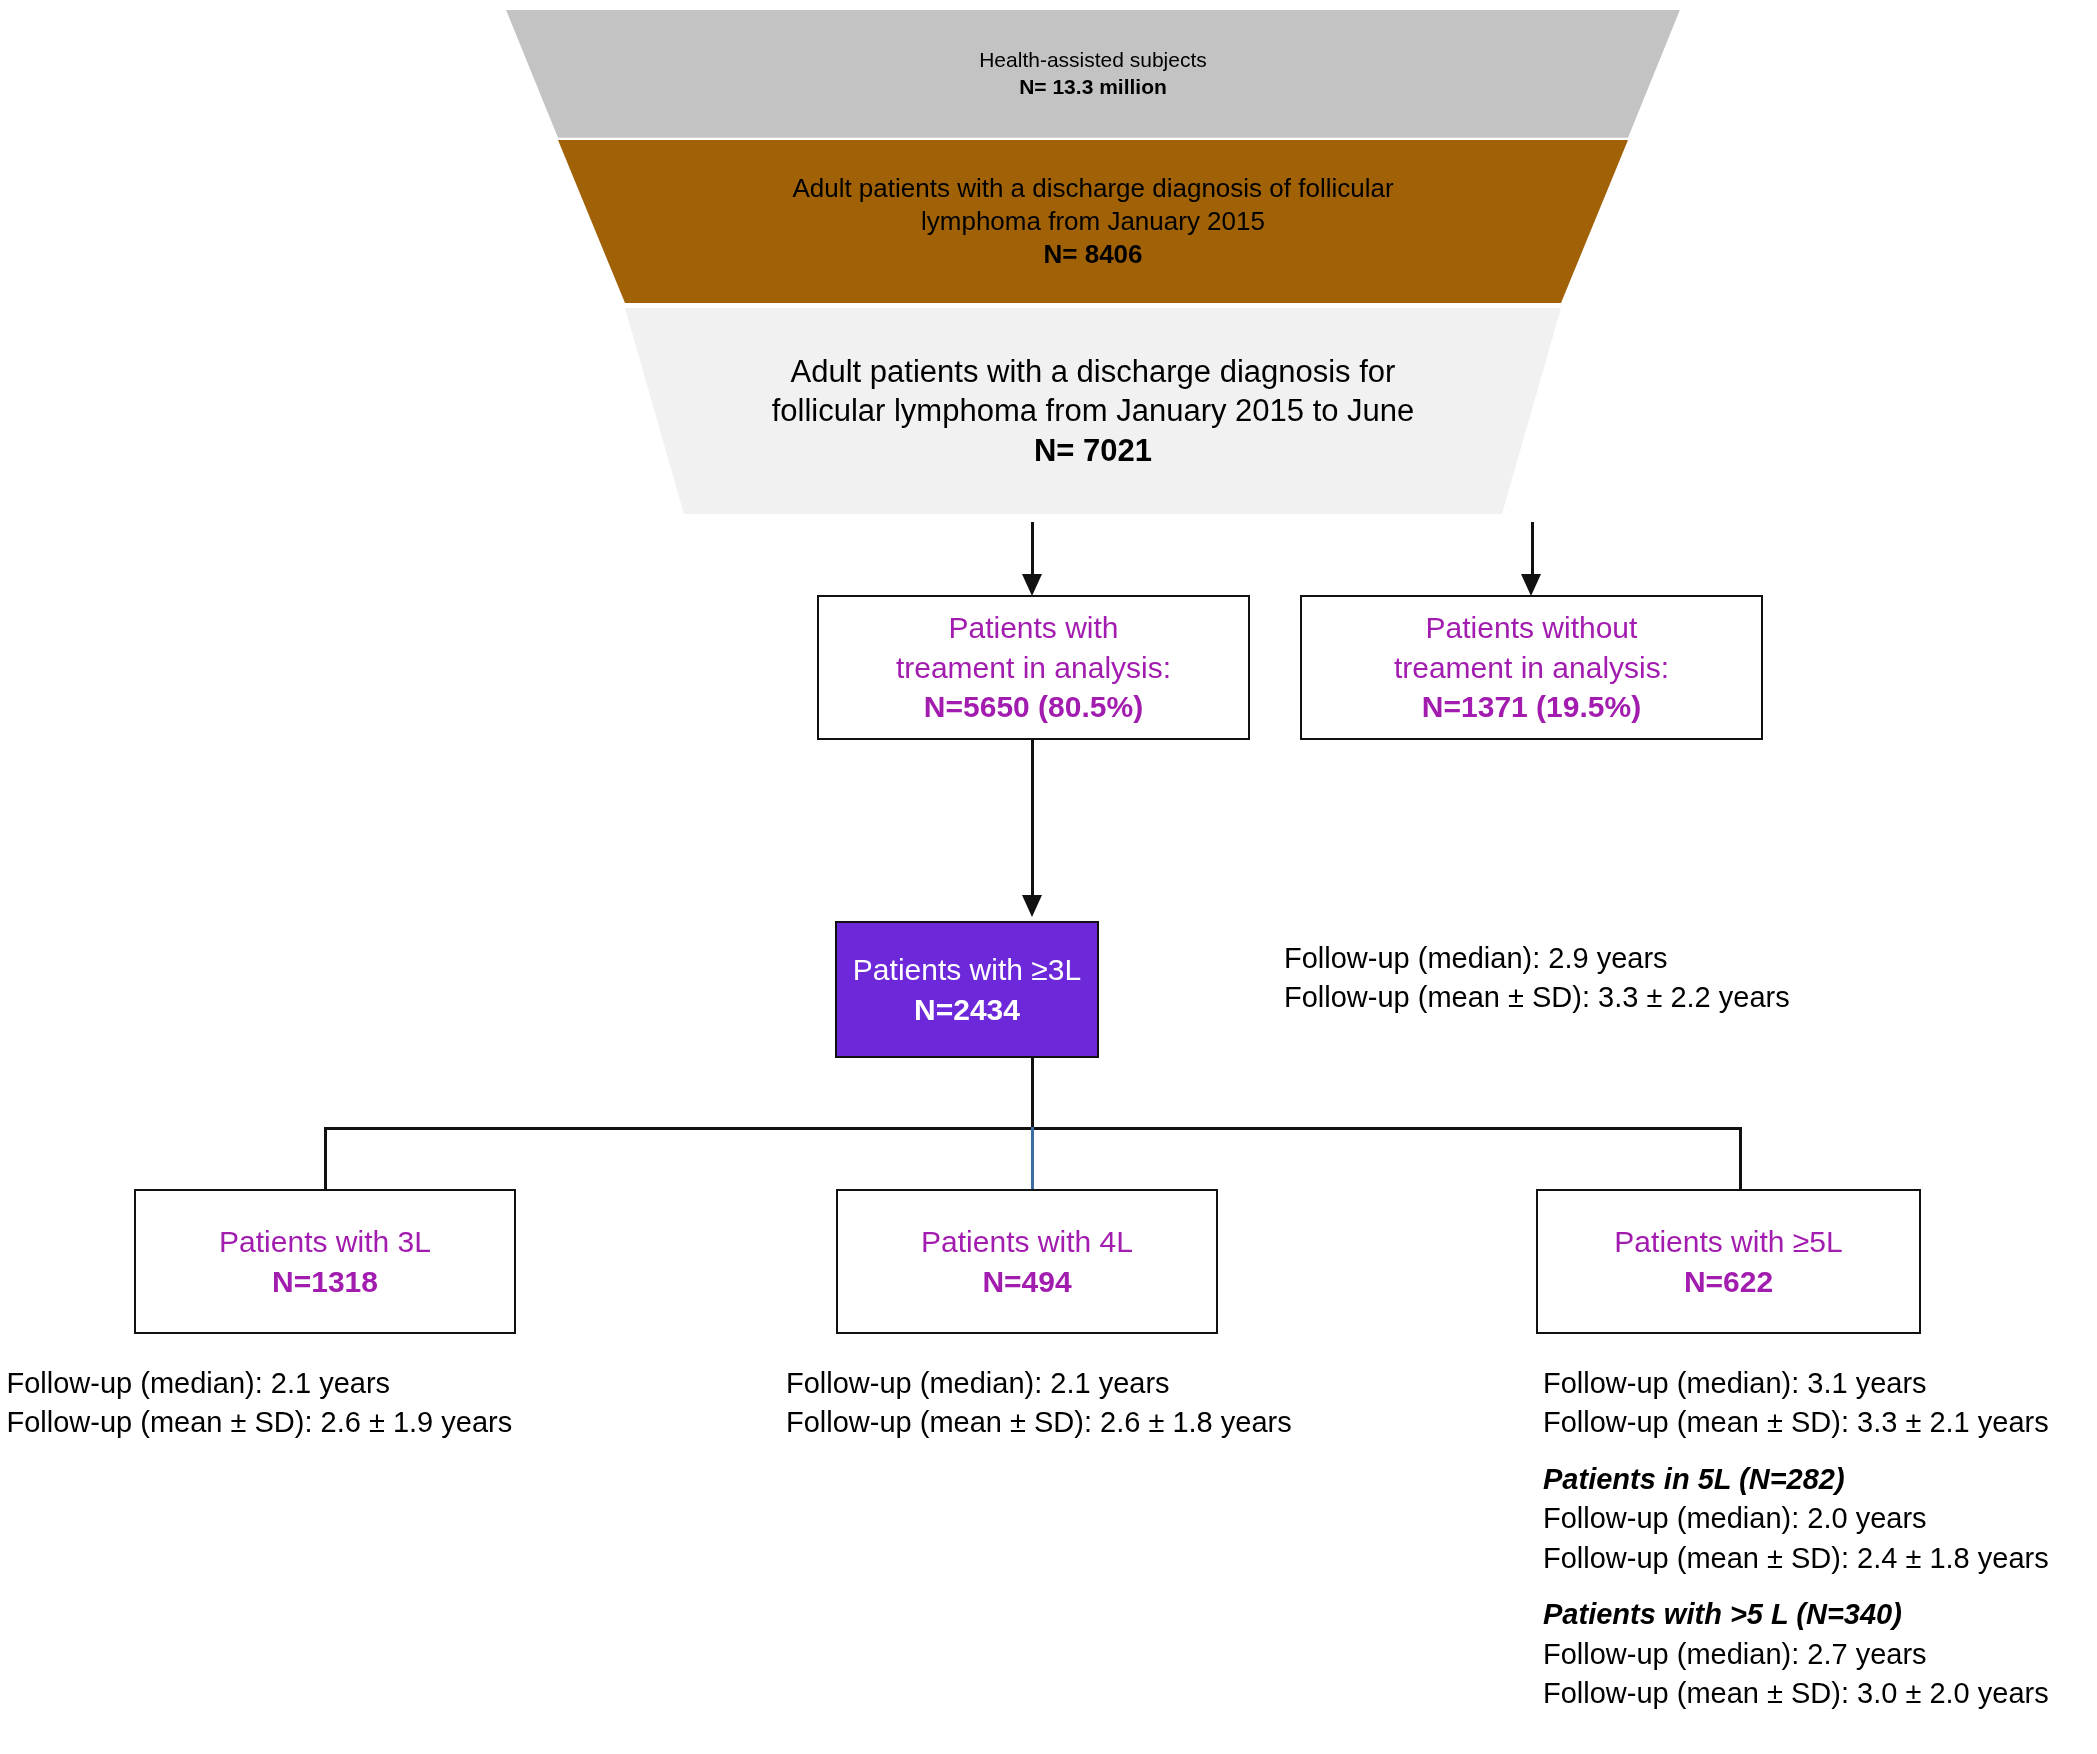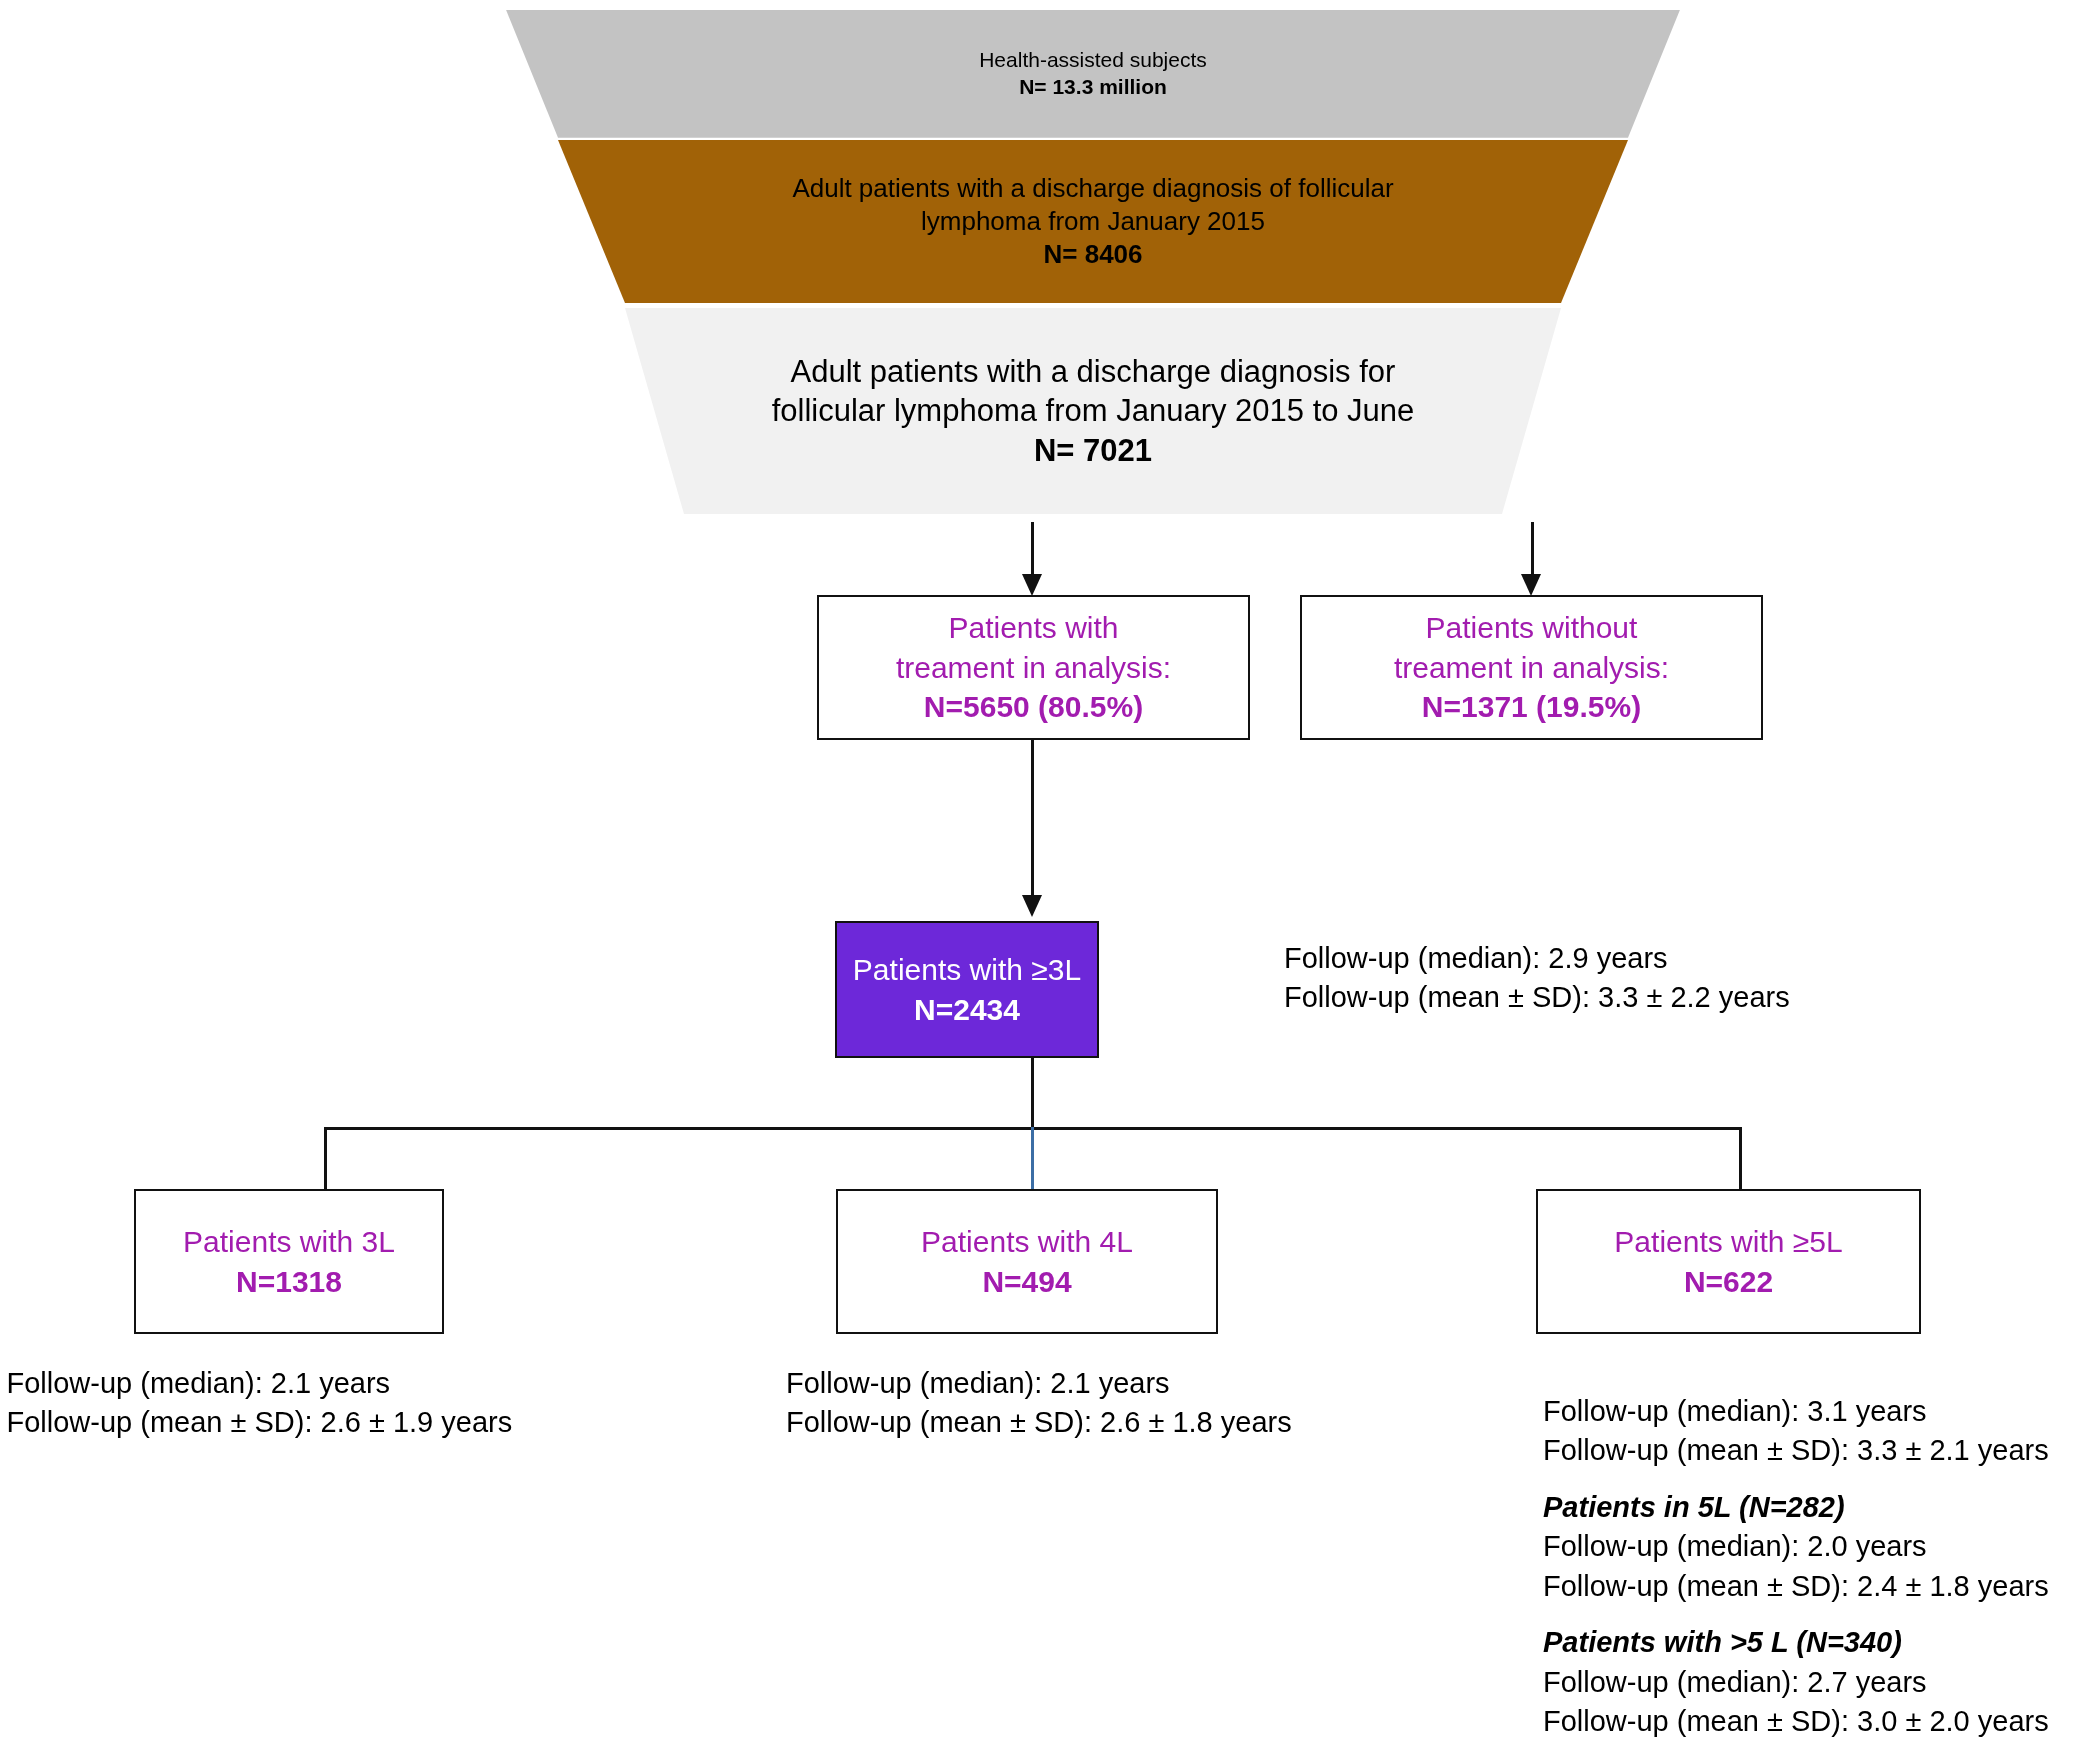--- a/index.html
+++ b/index.html
@@ -72,21 +72,21 @@
   #box-without-treatment { left: 1300px; top: 595px; width: 463px; height: 145px; }
 
   #box-3lplus {
     left: 835px; top: 921px; width: 264px; height: 137px;
     background: #6d28d9;
     color: #ffffff;
     border: 2.6px solid #111111;
     font-size: 30px;
   }
 
-  #box-3l { left: 134px; top: 1189px; width: 310px; height: 145px; }
+  #box-3l { left: 134px; top: 1189px; width: 382px; height: 145px; }
   #box-4l { left: 836px; top: 1189px; width: 382px; height: 145px; justify-content: center; }
   #box-5lplus { left: 1536px; top: 1189px; width: 385px; height: 145px; }
 
   
   .vline { position: absolute; background: #111111; width: 2.6px; }
   .vline.blue { background: #3c6ea5; width: 2.6px; }
   .hline { position: absolute; background: #111111; height: 2.6px; }
   .arrowhead {
     position: absolute;
     width: 0; height: 0;
@@ -192,21 +192,21 @@
   <div class="stat-block" style="left:6.5px; top:1364px;">
     <span class="row">Follow-up (median): 2.1 years</span>
     <span class="row">Follow-up (mean ± SD): 2.6 ± 1.9 years</span>
   </div>
 
   <div class="stat-block" style="left:786px; top:1364px;">
     <span class="row">Follow-up (median): 2.1 years</span>
     <span class="row">Follow-up (mean ± SD): 2.6 ± 1.8 years</span>
   </div>
 
-  <div class="stat-block" style="left:1543px; top:1364px;margin-top:28px;">
+  <div class="stat-block" style="left:1543px; top:1364px;">
     <span class="row">Follow-up (median): 3.1 years</span>
     <span class="row">Follow-up (mean ± SD): 3.3 ± 2.1 years</span>
     <span class="spacer"></span>
     <span class="subhead">Patients in 5L (N=282)</span>
     <span class="row">Follow-up (median): 2.0 years</span>
     <span class="row">Follow-up (mean ± SD): 2.4 ± 1.8 years</span>
     <span class="spacer"></span>
     <span class="subhead">Patients with &gt;5 L (N=340)</span>
     <span class="row">Follow-up (median): 2.7 years</span>
     <span class="row">Follow-up (mean ± SD): 3.0 ± 2.0 years</span>

